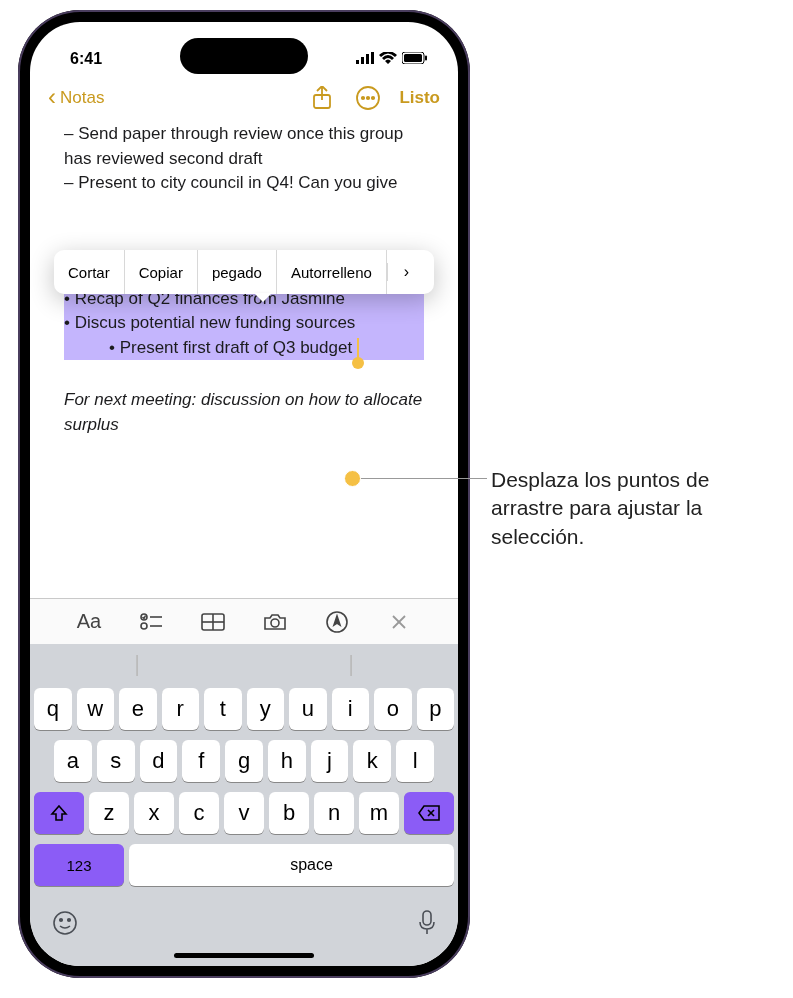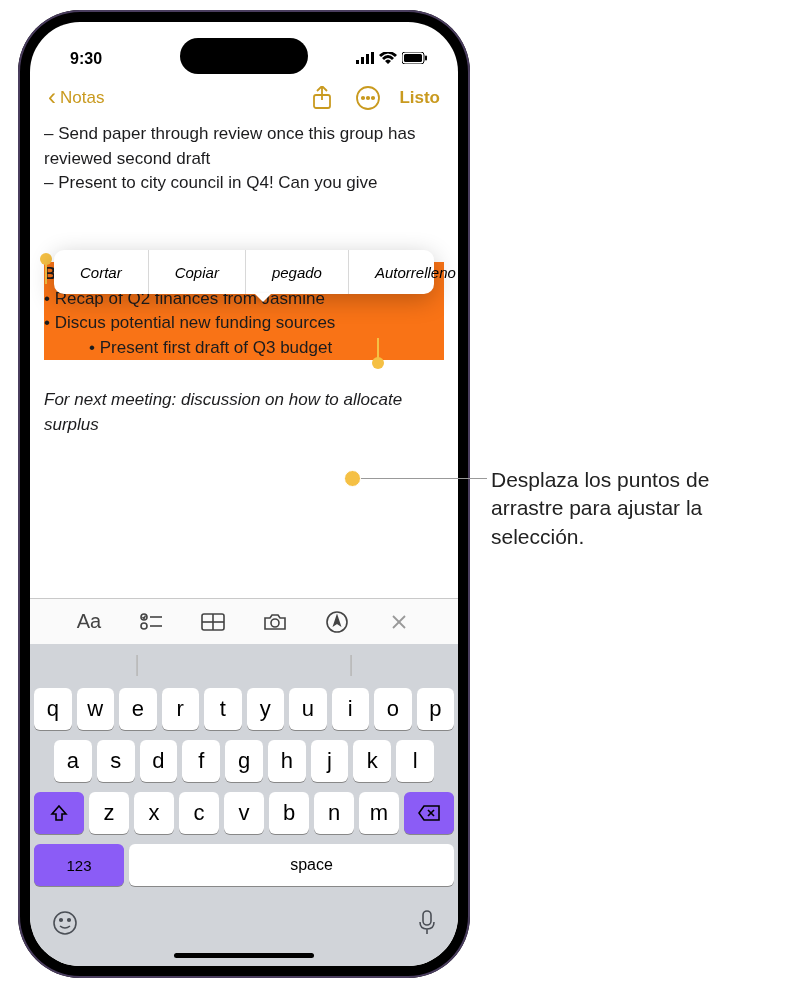--- a/index.html
+++ b/index.html
@@ -71,28 +71,28 @@
       width: 30px;
       height: 30px;
       display: flex;
       align-items: center;
       justify-content: center;
       margin-left: 16px;
       color: #c99a1f;
     }
     .done-btn { color: #c99a1f; font-size: 17px; font-weight: 600; margin-left: 16px; }
     .note-body {
-      padding: 0 14px;
+      padding: 0 34px;
       font-size: 17px;
       line-height: 1.45;
       color: #1c1c1e;
       position: relative;
     }
     .selection-block {
-      background: #f97316;
+      background: #c4b5fd;
       position: relative;
       margin-top: 66px;
     }
     .sel-handle {
       width: 12px;
       height: 12px;
       background: #f5c044;
       border-radius: 50%;
       position: absolute;
     }
@@ -112,26 +112,25 @@
       background: #fff;
       border-radius: 10px;
       box-shadow: 0 6px 24px rgba(0,0,0,0.24);
       display: flex;
       align-items: center;
       height: 44px;
       font-size: 15px;
       z-index: 50;
     }
     .ctx-item {
-      padding: 0 26px;
+      padding: 0 14px;
       height: 100%;
       display: flex;
       align-items: center;
       border-right: 1px solid #d8d8d8;
-      font-style: italic;
     }
     .ctx-item:last-of-type { border-right: none; }
     .ctx-more {
       width: 38px;
       display: flex;
       align-items: center;
       justify-content: center;
       font-size: 16px;
       border-left: 1px solid #d8d8d8;
     }
@@ -234,21 +233,21 @@
     .row2pad { padding: 0 20px; }
   </style>
 </head>
 <body>
 
 <div class="phone-frame">
   <div class="phone-screen">
     <div class="notch"></div>
 
     <div class="status-bar">
-      <span>9:30</span>
+      <span>6:41</span>
       <div class="status-right">
         <span>
           <svg class="signal-icon" viewBox="0 0 18 12">
               <rect x="0" y="8" width="3" height="4" fill="#000"></rect>
               <rect x="5" y="5" width="3" height="7" fill="#000"></rect>
               <rect x="10" y="2" width="3" height="10" fill="#000"></rect>
               <rect x="15" y="0" width="3" height="12" fill="#000"></rect>
             </svg>
         </span>
         <span>

